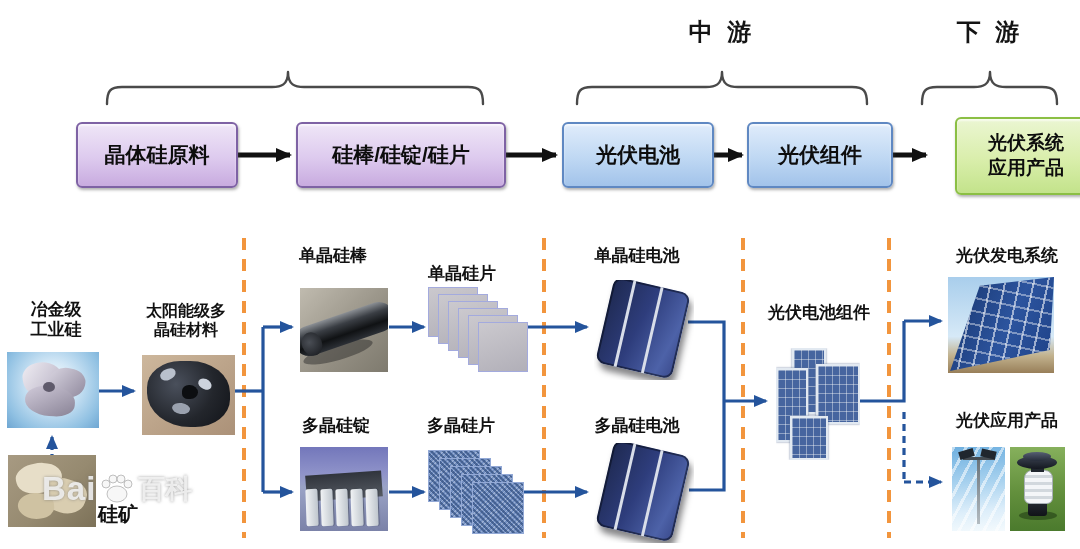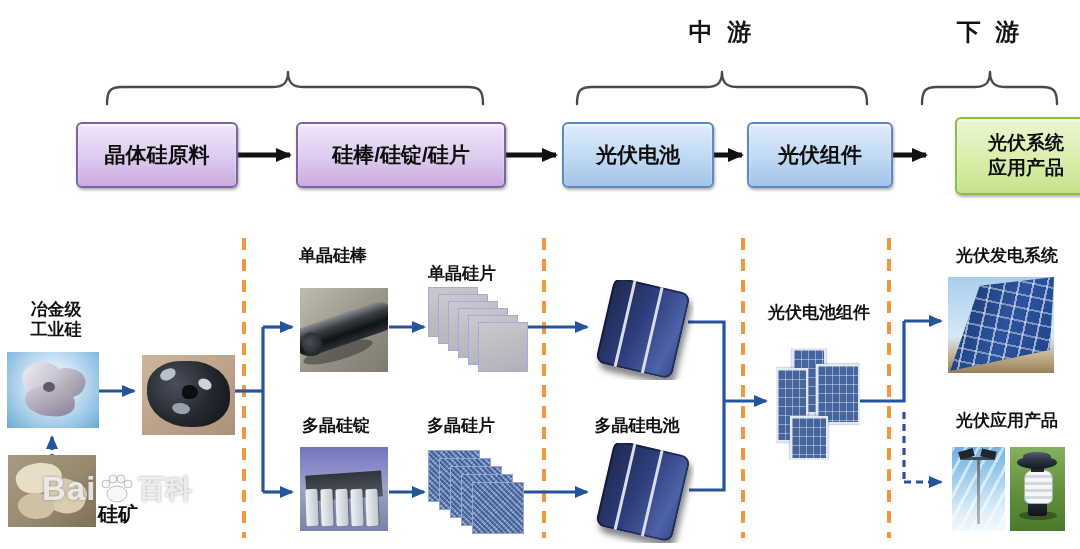--- a/index.html
+++ b/index.html
@@ -166,25 +166,28 @@
 
   <div class="fbox purple" style="left:76px;top:122px;width:158px;height:62px;">晶体硅原料</div>
   <div class="fbox purple" style="left:296px;top:122px;width:206px;height:62px;">硅棒/硅锭/硅片</div>
   <div class="fbox blue" style="left:562px;top:122px;width:148px;height:62px;">光伏电池</div>
   <div class="fbox blue" style="left:747px;top:122px;width:142px;height:62px;">光伏组件</div>
   <div class="fbox green" style="left:931px;top:117px;width:138px;height:74px;margin-left:24px;">光伏系统
 应用产品</div>
 
   <div class="flabel" style="left:13px;top:300px;width:86px;">冶金级
 工业硅</div>
+  <div class="flabel" style="left:131px;top:302px;width:110px;font-size:16px;">太阳能级多
+晶硅材料</div>
   <div class="flabel" style="left:96px;top:503px;width:44px;font-size:20px;">硅矿</div>
   <div class="flabel" style="left:283px;top:246px;width:100px;">单晶硅棒</div>
   <div class="flabel" style="left:412px;top:264px;width:100px;">单晶硅片</div>
   <div class="flabel" style="left:286px;top:416px;width:100px;">多晶硅锭</div>
   <div class="flabel" style="left:411px;top:416px;width:100px;">多晶硅片</div>
+  <div class="flabel" style="left:577px;top:246px;width:120px;">单晶硅电池</div>
   <div class="flabel" style="left:577px;top:416px;width:120px;">多晶硅电池</div>
   <div class="flabel" style="left:943px;top:246px;width:128px;">光伏发电系统</div>
   <div class="flabel" style="left:755px;top:303px;width:128px;">光伏电池组件</div>
   <div class="flabel" style="left:943px;top:411px;width:128px;">光伏应用产品</div>
 
   <div class="photo img-ore" style="left:8px;top:455px;width:88px;height:72px;">
     <div class="k1"></div>
       <div class="k2"></div>
       <div class="k3"></div>
   </div>

